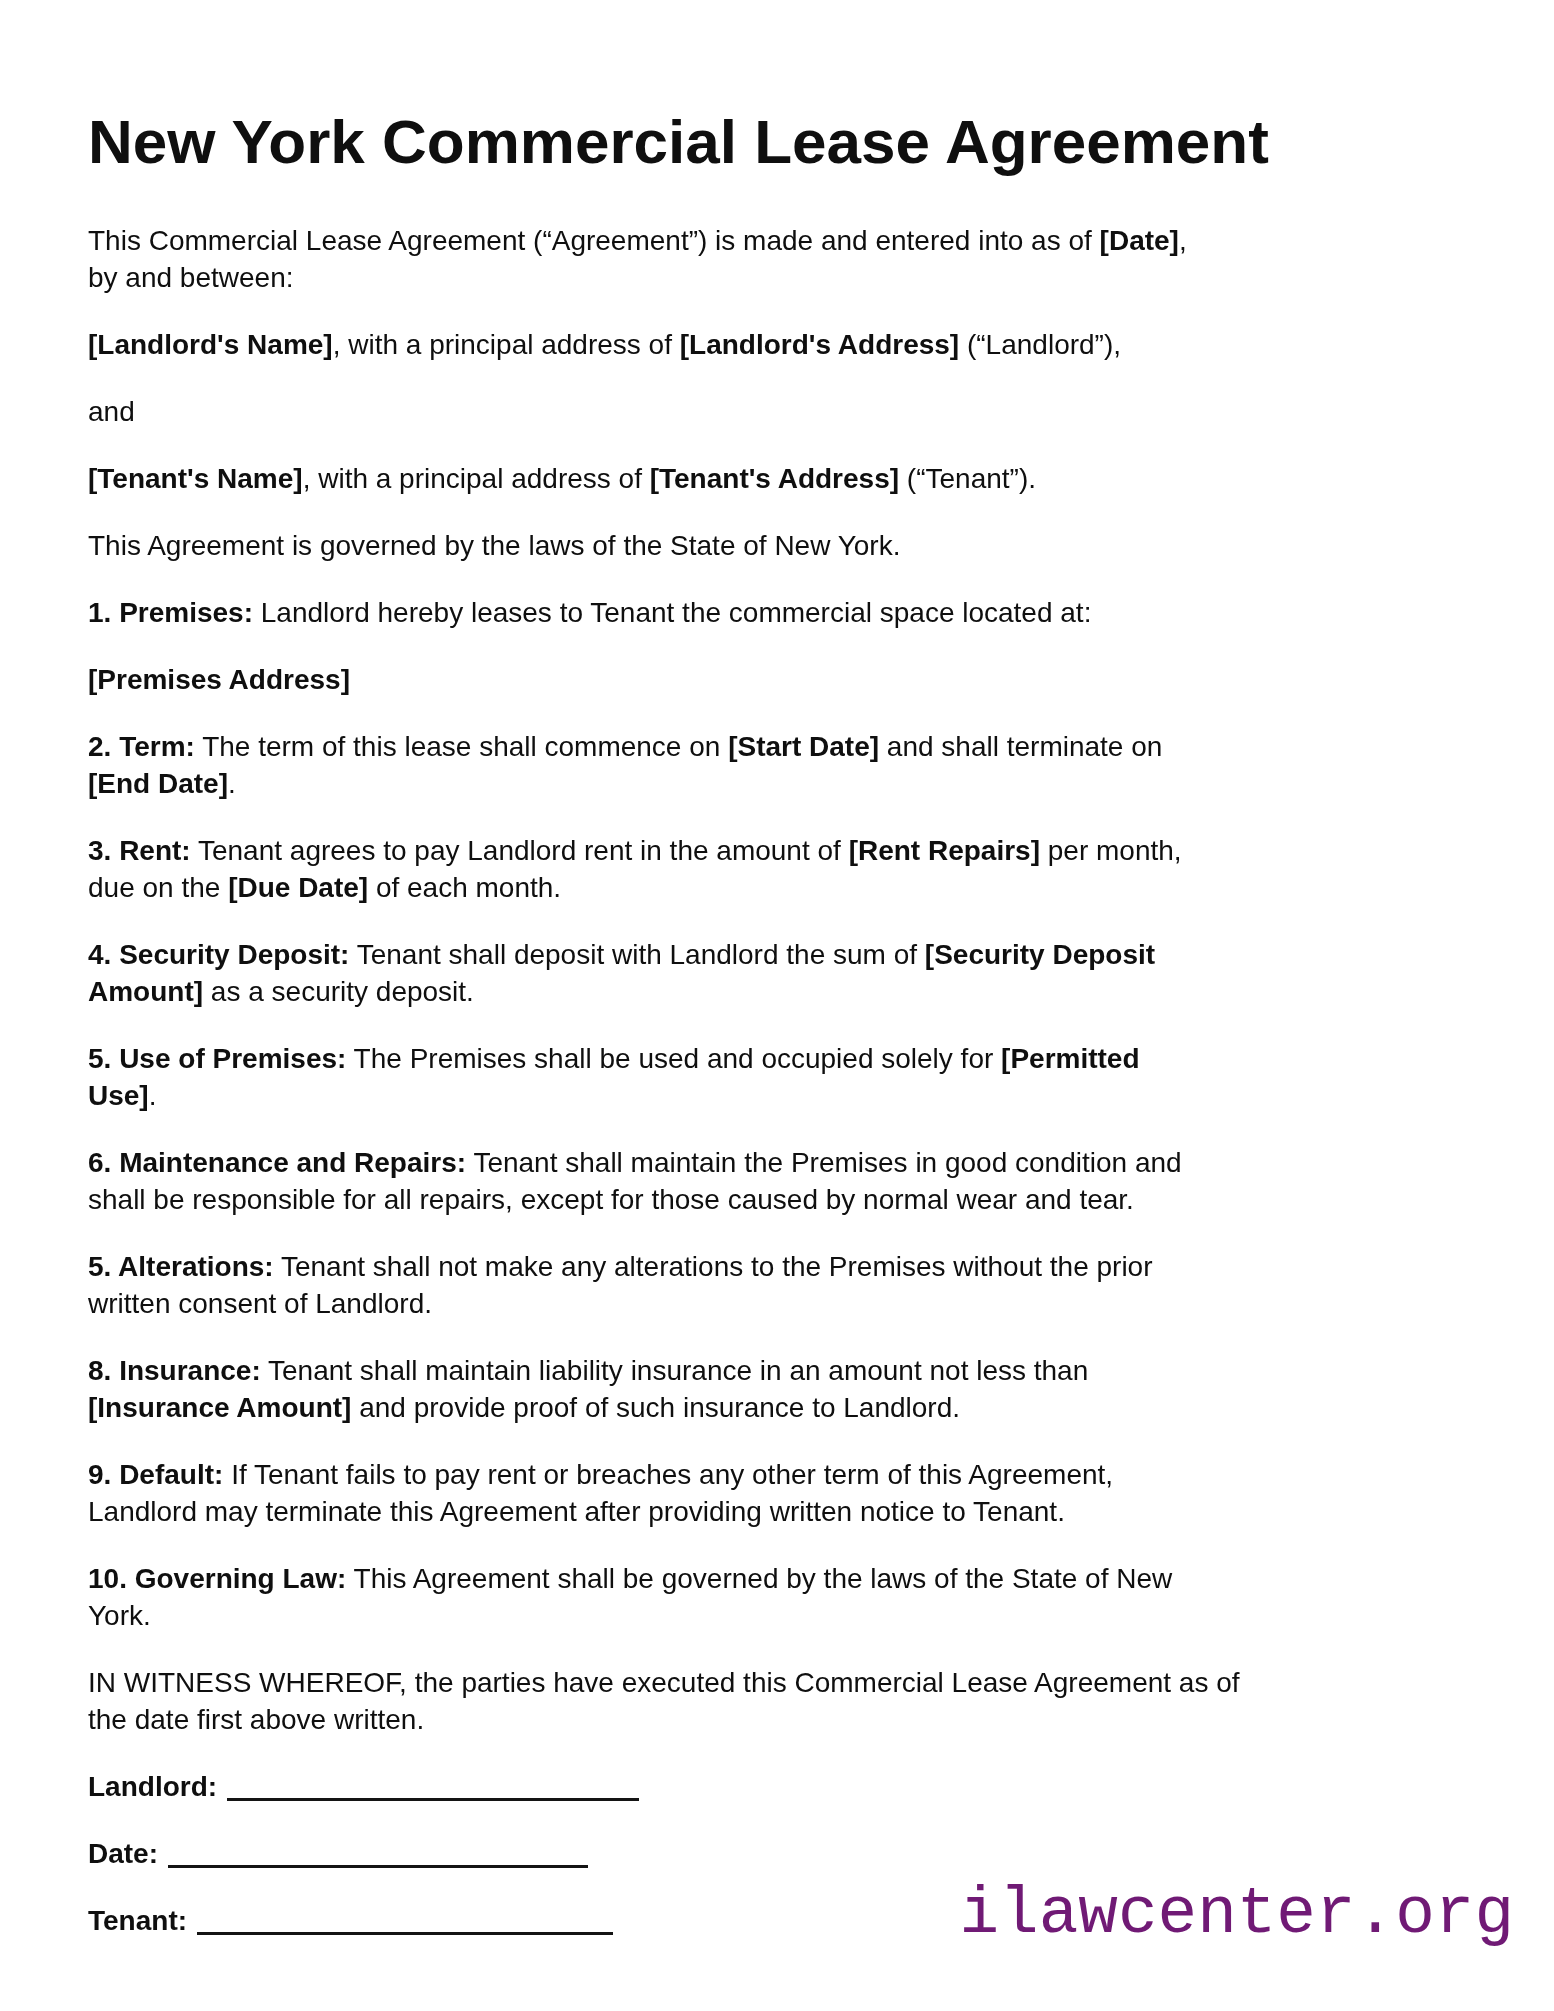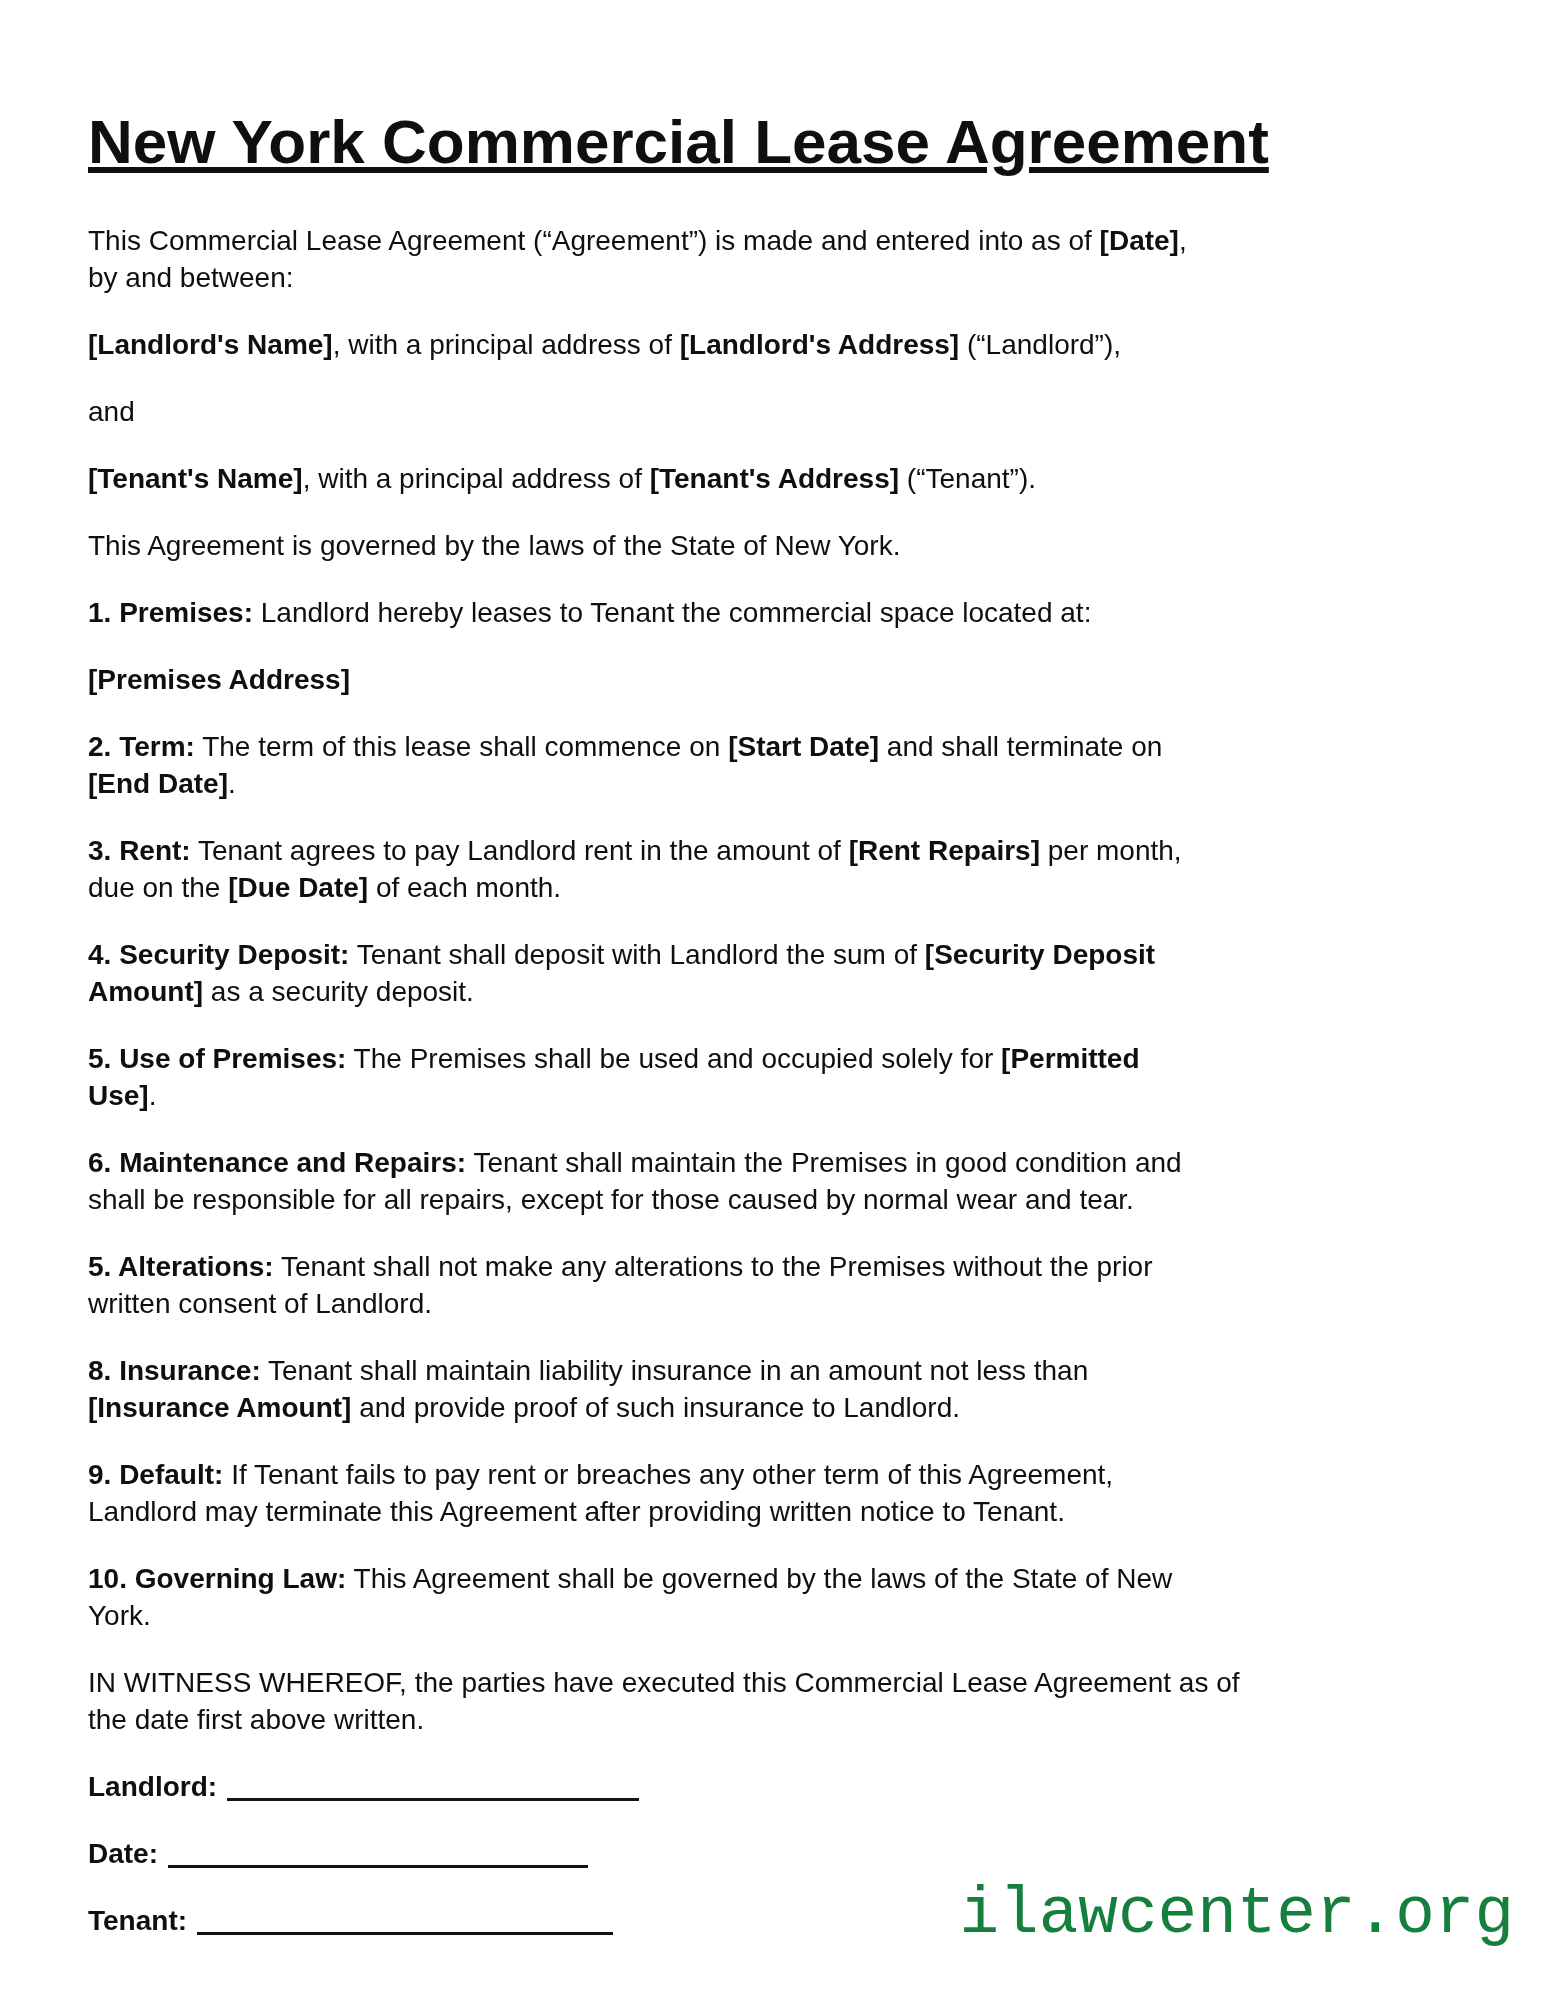--- a/index.html
+++ b/index.html
@@ -16,21 +16,20 @@
     left:88px;top:0;right:40px;
     padding-top:104px;
   }
   .doc-title{
     font-size:62px;
     font-weight:bold;
     line-height:76px;
     margin:0 0 42px 0;
     white-space:nowrap;
     letter-spacing:0px;
-    text-decoration:underline;
   }
   .para{
     font-size:28px;
     line-height:37px;
     margin:0 0 30px 0;
   }
   .line{display:block;white-space:nowrap;}
   .b{font-weight:bold;}
   .r{font-weight:normal;}
   .sig-line{
@@ -42,21 +41,21 @@
   }
   .sig-line.signature-landlord{width:412px;}
   .sig-line.signature-date{width:420px;}
   .sig-line.signature-tenant{width:416px;}
   .watermark{
     position:absolute;
     right:40px;top:1882px;
     font-family:"Liberation Mono","DejaVu Sans Mono",monospace;
     font-size:66px;
     line-height:1;
-    color:#15803d;
+    color:#701a75;
     white-space:nowrap;
   }
 </style>
 </head>
 <body>
 
 <div class="page">
   <div class="content">
     <h1 class="doc-title">New York Commercial Lease Agreement</h1>
     <div>

